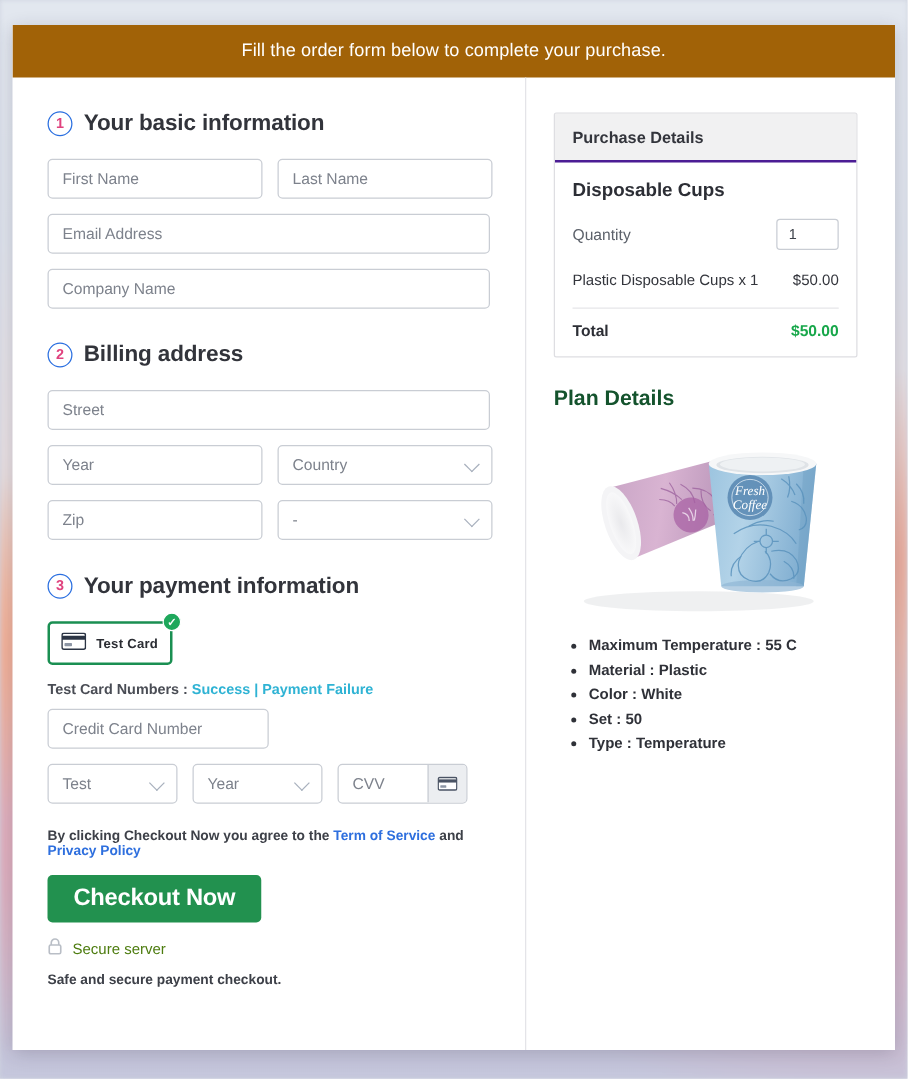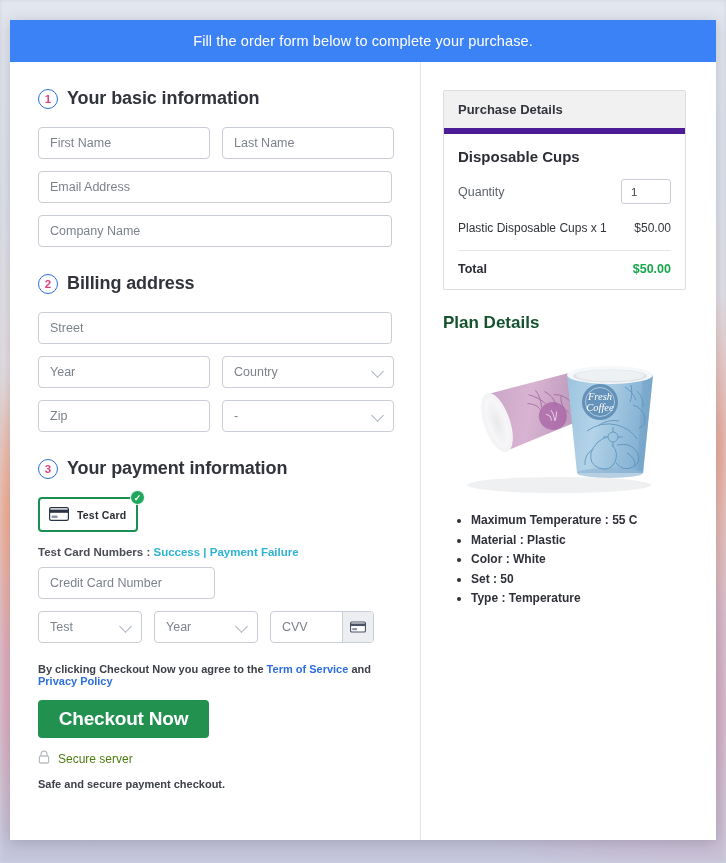--- a/index.html
+++ b/index.html
@@ -41,21 +41,21 @@
     top: 20px;
     width: 706px;
     height: 820px;
     background: #ffffff;
     box-shadow: 0 3px 14px rgba(40,40,70,0.22);
     overflow: hidden;
   }
 
   #banner {
     height: 42px;
-    background: #3b82f6;
+    background: #a16207;
     color: #ffffff;
     display: flex;
     align-items: center;
     justify-content: center;
     font-size: 14.5px;
     letter-spacing: .1px;
   }
 
   #body-cols {
     display: flex;
@@ -193,21 +193,21 @@
   }
   .safe-note { font-size: 11px; font-weight: 700; color: #3d4048; }
 
   
   #purchase-panel {
     border: 1px solid #dedee2;
     border-radius: 2px;
   }
   #purchase-head {
     background: #f1f1f2;
-    border-bottom: 6px solid #4c1d95;
+    border-bottom: 2px solid #4c1d95;
     padding: 11px 14px;
     font-size: 13px;
     font-weight: 600;
     color: #33353c;
   }
   #purchase-body { padding: 14px 14px 13px 14px; }
   .prod-name {
     font-size: 15px; font-weight: 700; color: #2c2e35;
     margin-bottom: 14px;
   }

